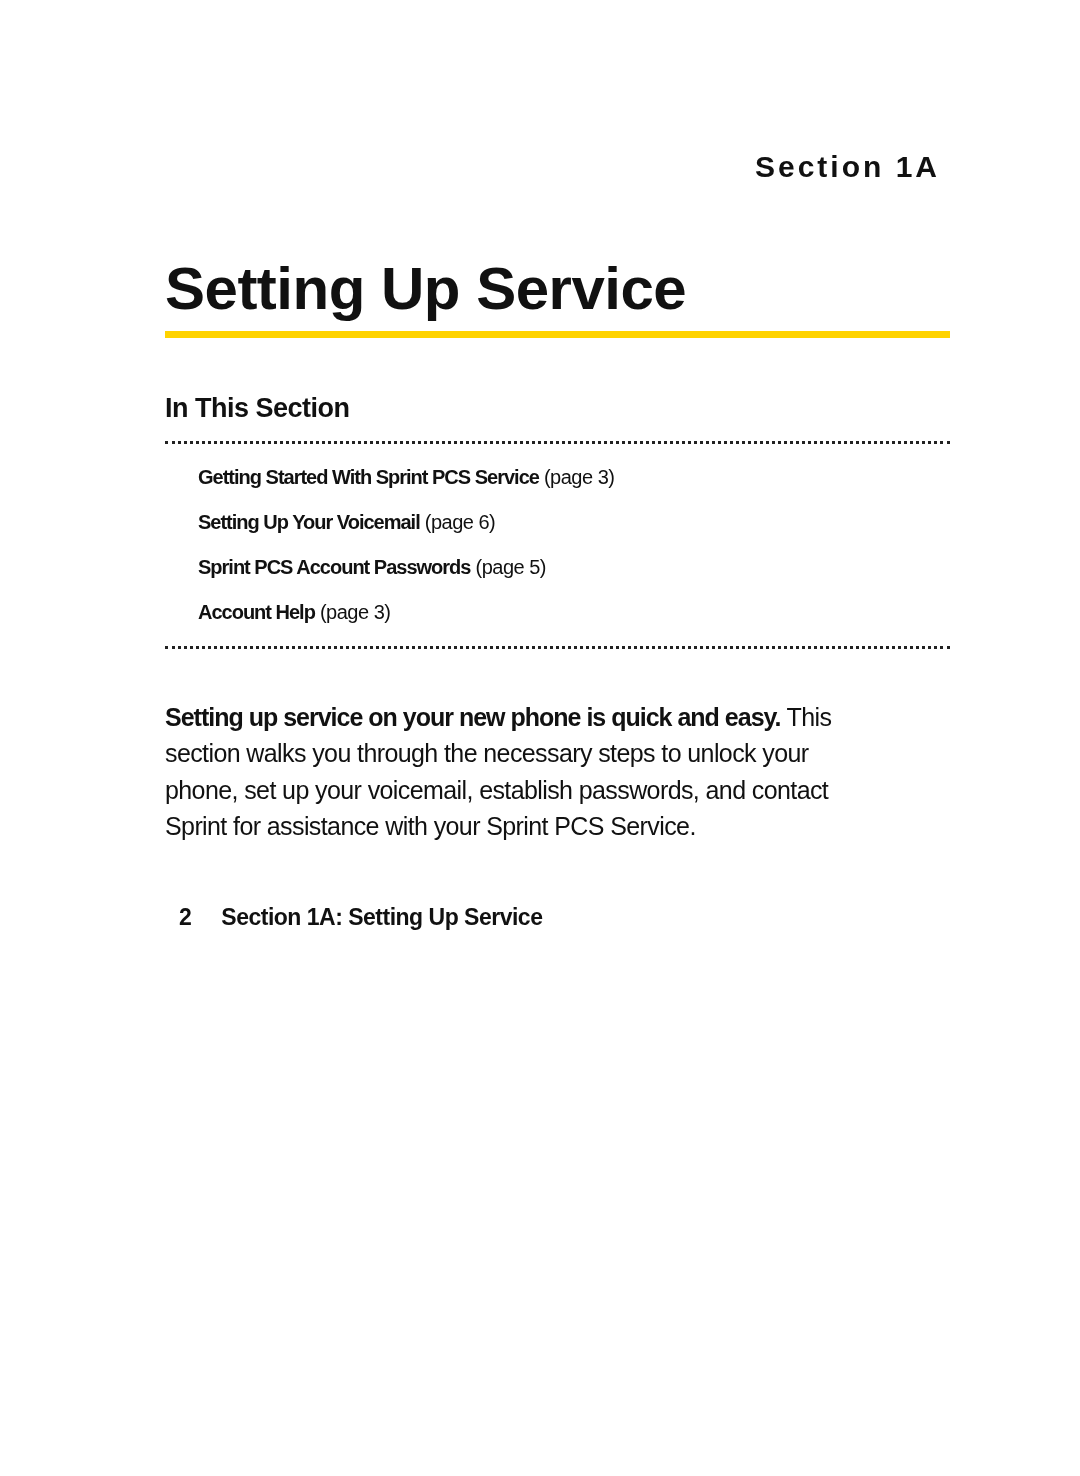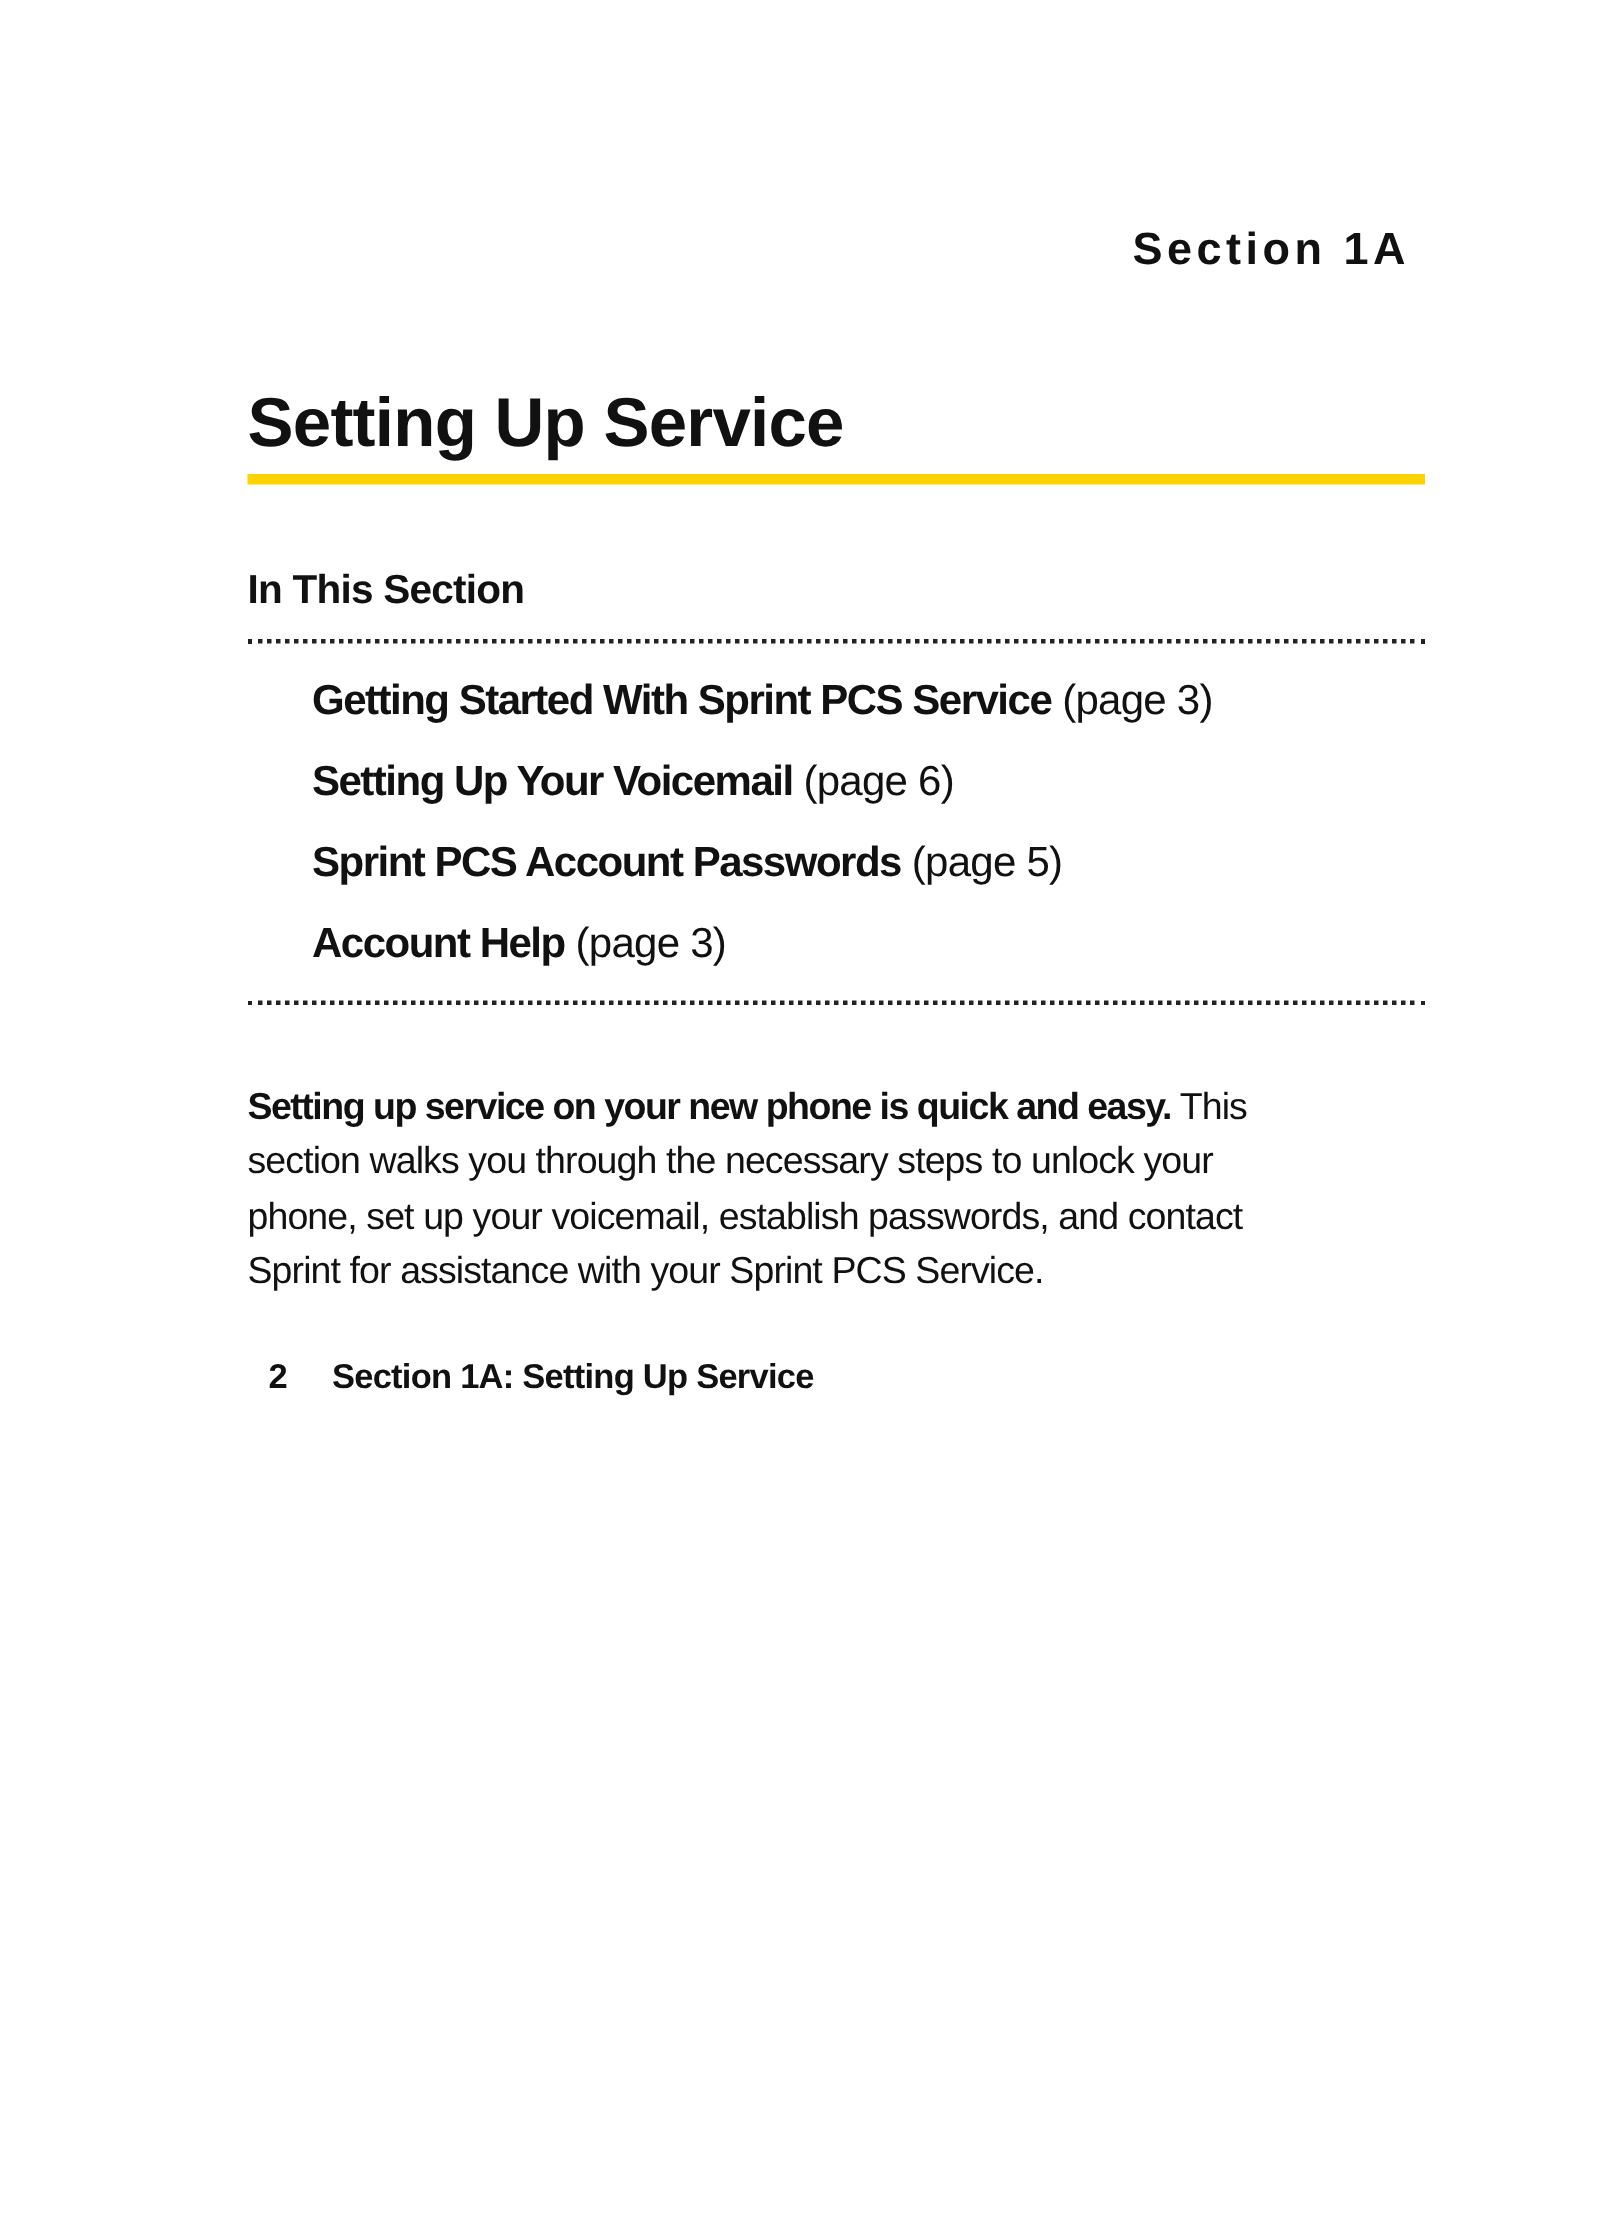--- a/index.html
+++ b/index.html
@@ -13,21 +13,21 @@
     .section-label {
       text-align: right;
       font-weight: 700;
       font-size: 30px;
       letter-spacing: 3px;
       margin-bottom: 70px;
       margin-right: 10px;
     }
     .title {
       font-weight: 700;
-      font-size: 46px;
+      font-size: 60px;
       letter-spacing: -0.5px;
       padding-bottom: 6px;
     }
     .yellow-rule {
       height: 7px;
       background: #ffd300;
       width: 100%;
       margin-top: 2px;
       margin-bottom: 55px;
     }
@@ -40,22 +40,22 @@
     .dotted {
       border: none;
       border-top: 3px dotted #222;
       margin: 4px 0 18px 0;
       width: 100%;
     }
     .toc {
       padding-left: 30px;
     }
     .toc-item {
-      font-size: 28px;
-      margin: 22px 13px;
+      font-size: 20px;
+      margin: 22px 3px;
       letter-spacing: -0.5px;
     }
     .toc-item .bold { font-weight: 700; letter-spacing: -1px; }
     .dotted-bottom {
       border: none;
       border-top: 3px dotted #222;
       margin-top: 18px;
       width: 100%;
     }
     .body-text {

